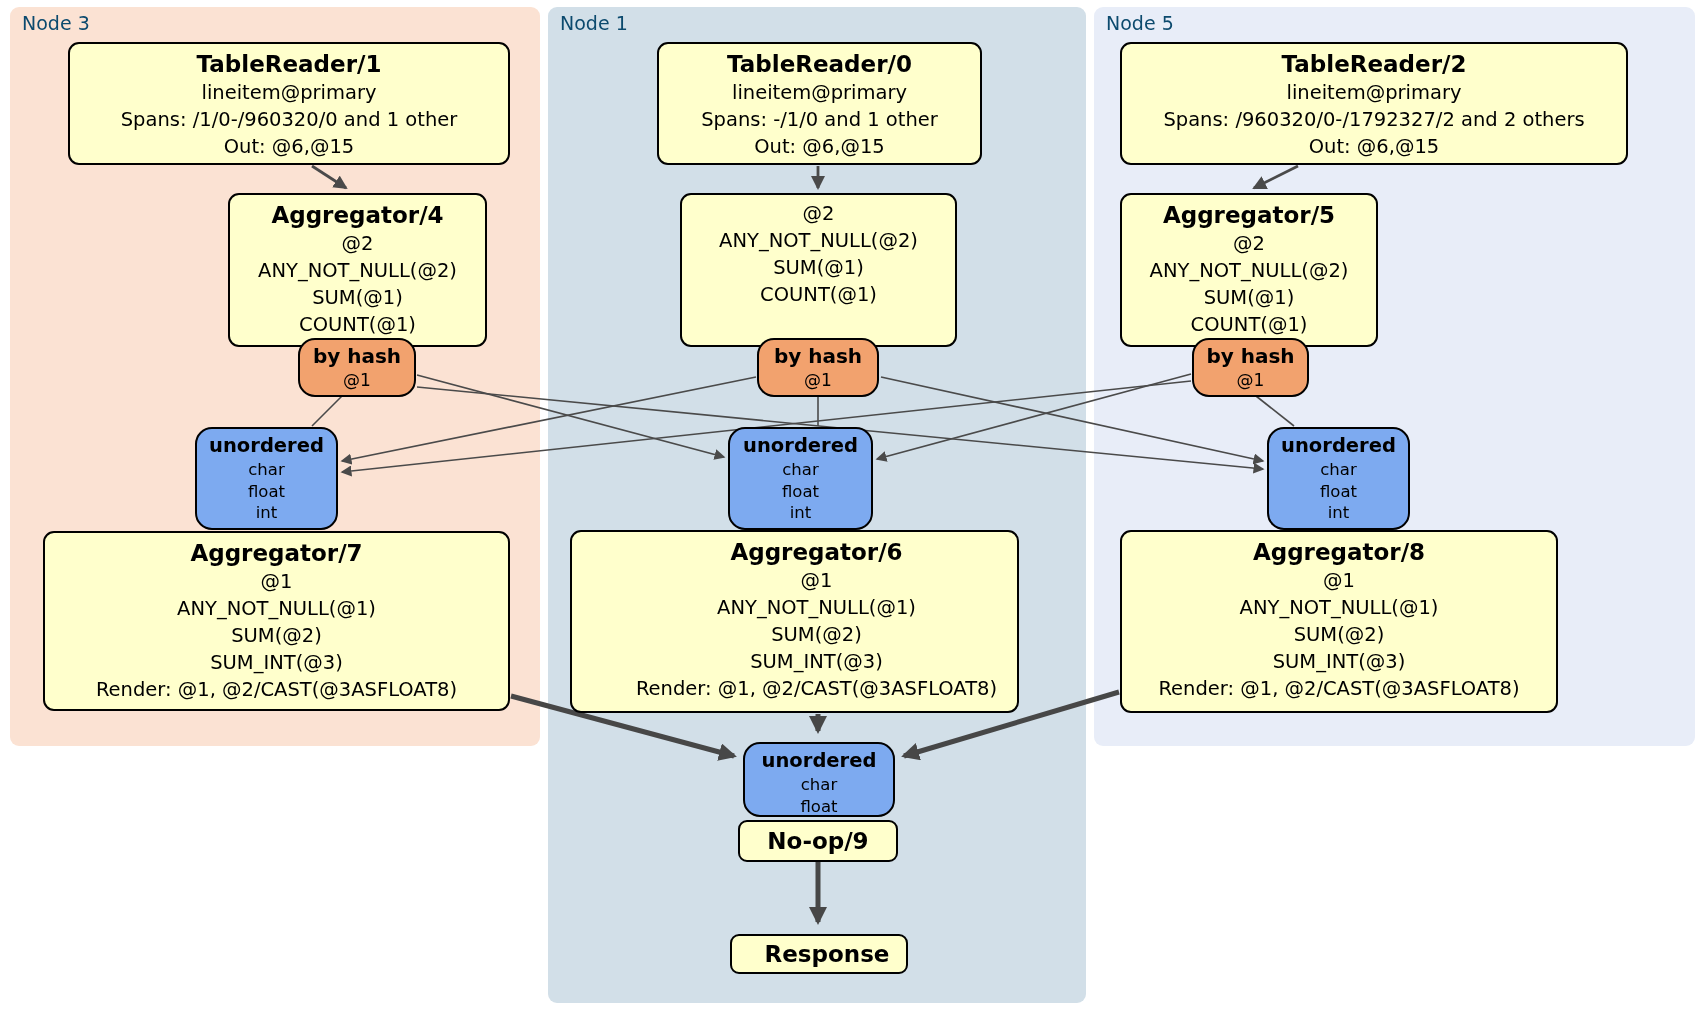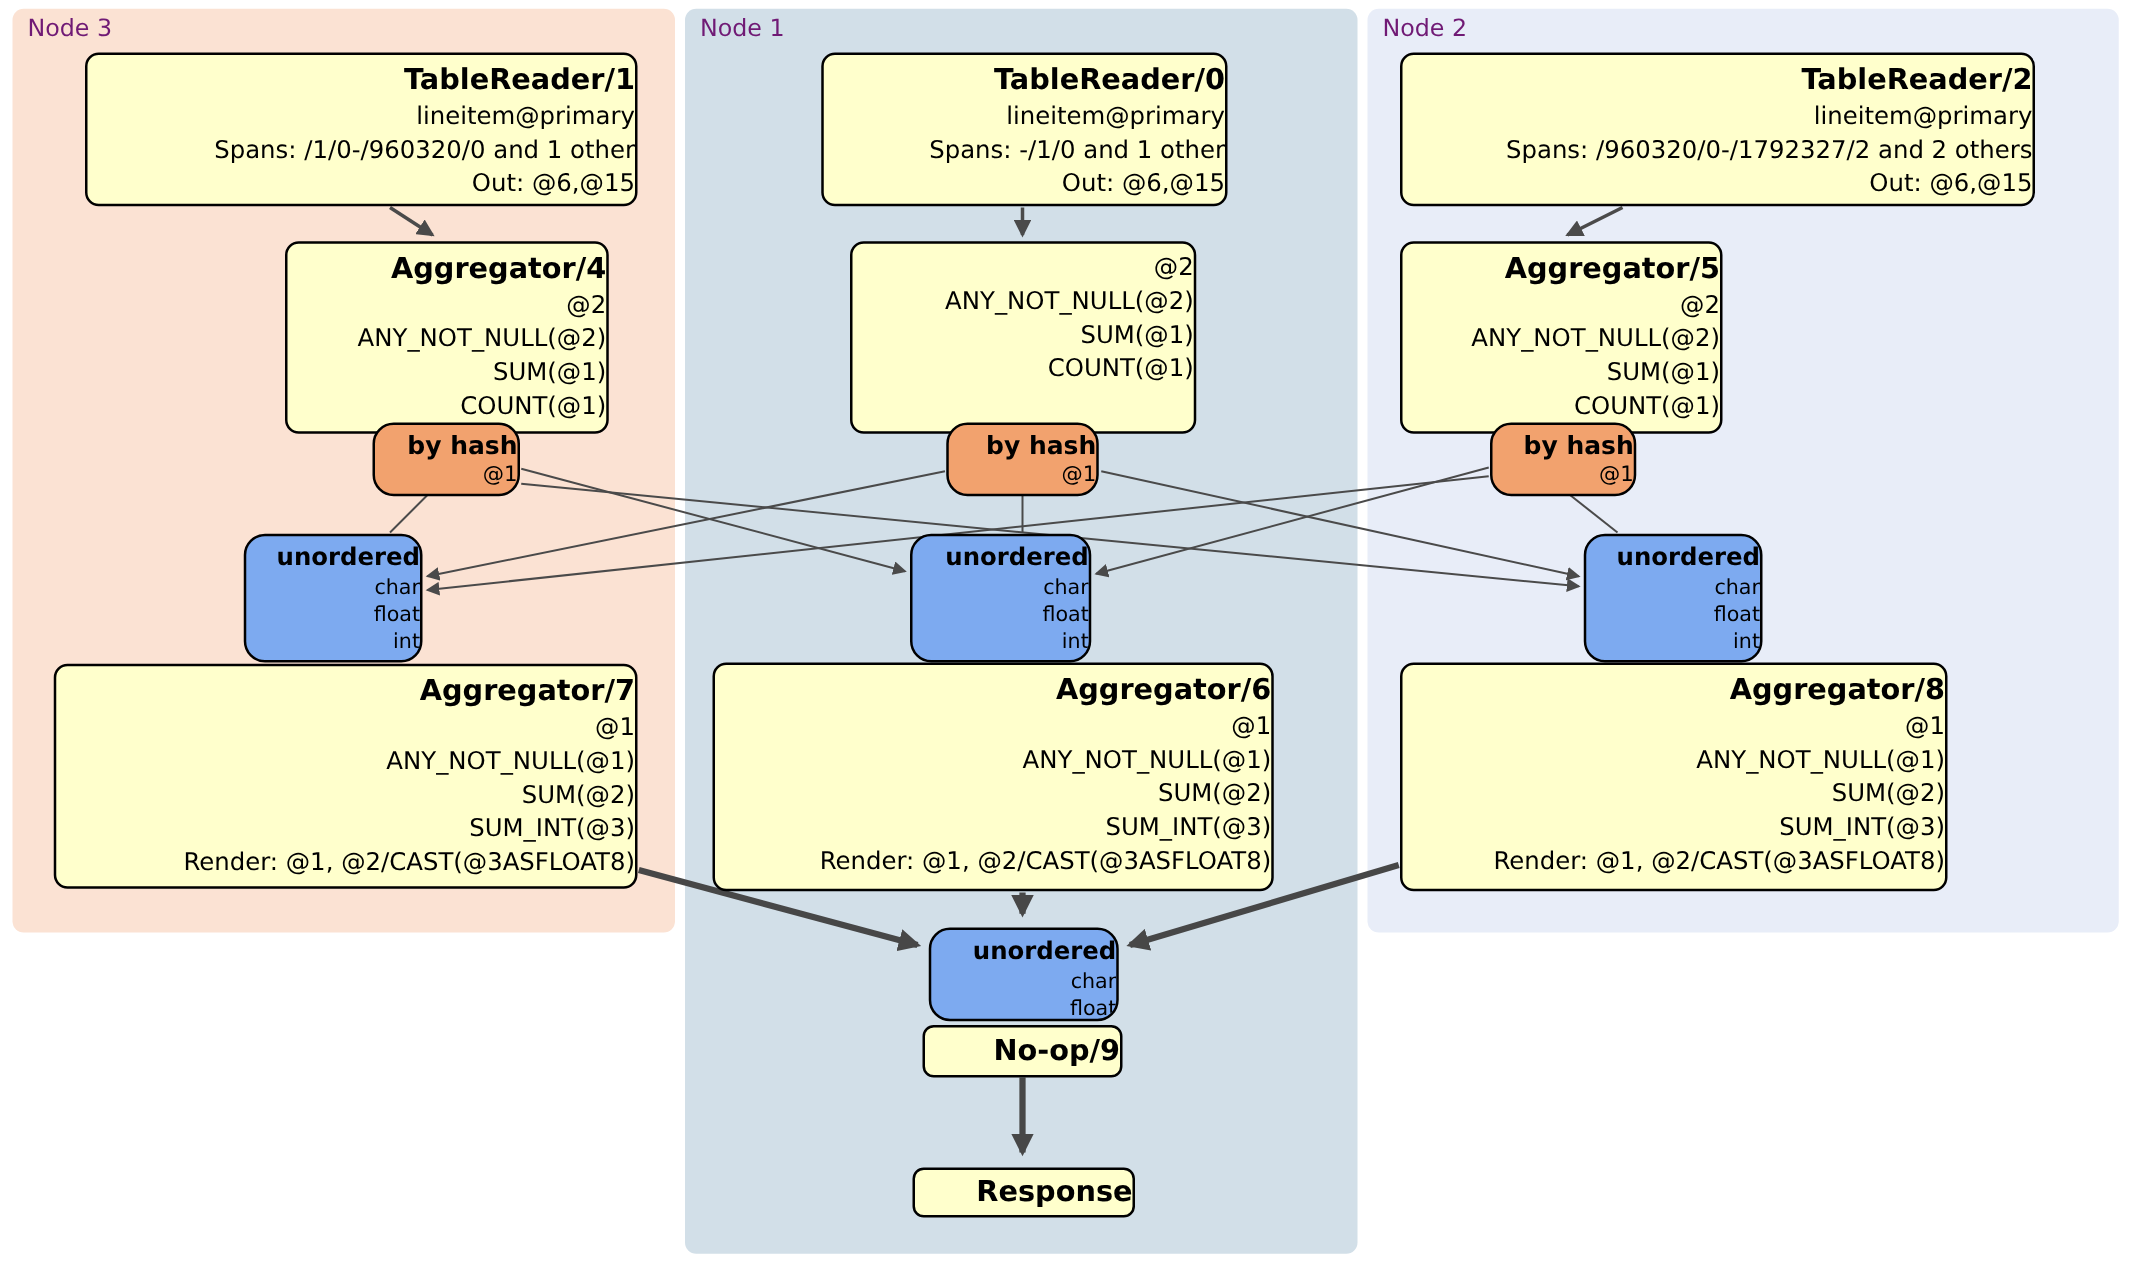--- a/index.html
+++ b/index.html
@@ -5,24 +5,24 @@
   :root{
     --node3-bg:#fbe2d3; --node1-bg:#d2dfe8; --node2-bg:#e8edf8;
     --processor-fill:#ffffcc; --router-fill:#f2a26e; --sync-fill:#7daaf0;
     --edge:#4a4a4a; --border:#000000;
   }
   *{margin:0;padding:0;box-sizing:border-box;}
   html,body{width:1706px;height:1016px;background:#ffffff;overflow:hidden;
     font-family:"DejaVu Sans","Liberation Sans",sans-serif;color:#000;}
   .stage{position:relative;width:1706px;height:1016px;}
   .panel{position:absolute;border-radius:9px;z-index:0;}
-  .panel-label{position:absolute;font-size:19px;color:#701a75;z-index:3;white-space:nowrap;}
+  .panel-label{position:absolute;font-size:19px;color:#0c4a6e;z-index:3;white-space:nowrap;}
   svg.edges{position:absolute;left:0;top:0;z-index:1;}
   .box{position:absolute;z-index:2;background:var(--processor-fill);
-    border:2px solid var(--border);border-radius:11px;text-align:right;overflow:hidden;}
+    border:2px solid var(--border);border-radius:11px;text-align:center;overflow:hidden;}
   .box .title{font-weight:bold;font-size:23px;line-height:30px;white-space:nowrap;}
   .box .line{font-size:19.5px;line-height:27px;white-space:nowrap;}
   .proc{padding-top:5px;}
   .router{background:var(--router-fill);border-radius:17px;padding-top:4px;}
   .router .title{font-size:20px;line-height:25px;}
   .router .line{font-size:17px;line-height:22px;}
   .sync{background:var(--sync-fill);border-radius:17px;padding-top:4px;}
   .sync .title{font-size:19.5px;line-height:26px;}
   .sync .line{font-size:16.5px;line-height:21.5px;}
   .pill .title{line-height:38px;}
@@ -32,21 +32,21 @@
 <body>
 
 <div class="stage">
 
   <div class="panel" style="left:10px;top:7px;width:530px;height:739px;background:var(--node3-bg);"></div>
   <div class="panel" style="left:548px;top:7px;width:538px;height:996px;background:var(--node1-bg);"></div>
   <div class="panel" style="left:1094px;top:7px;width:601px;height:739px;background:var(--node2-bg);"></div>
 
   <div class="panel-label" style="left:22px;top:12px;">Node 3</div>
   <div class="panel-label" style="left:560px;top:12px;">Node 1</div>
-  <div class="panel-label" style="left:1106px;top:12px;">Node 2</div>
+  <div class="panel-label" style="left:1106px;top:12px;">Node 5</div>
 
   <svg class="edges" width="1706" height="1016" viewBox="0 0 1706 1016">
     <defs>
       <marker id="mthin" markerUnits="userSpaceOnUse" markerWidth="12" markerHeight="11" refX="9.5" refY="5.5" orient="auto">
         <path d="M0,0 L11,5.5 L0,11 z" fill="#4a4a4a"></path>
       </marker>
       <marker id="mmed" markerUnits="userSpaceOnUse" markerWidth="15" markerHeight="14" refX="12" refY="7" orient="auto">
         <path d="M0,0 L14,7 L0,14 z" fill="#4a4a4a"></path>
       </marker>
       <marker id="mthick" markerUnits="userSpaceOnUse" markerWidth="19" markerHeight="18" refX="15" refY="9" orient="auto">

